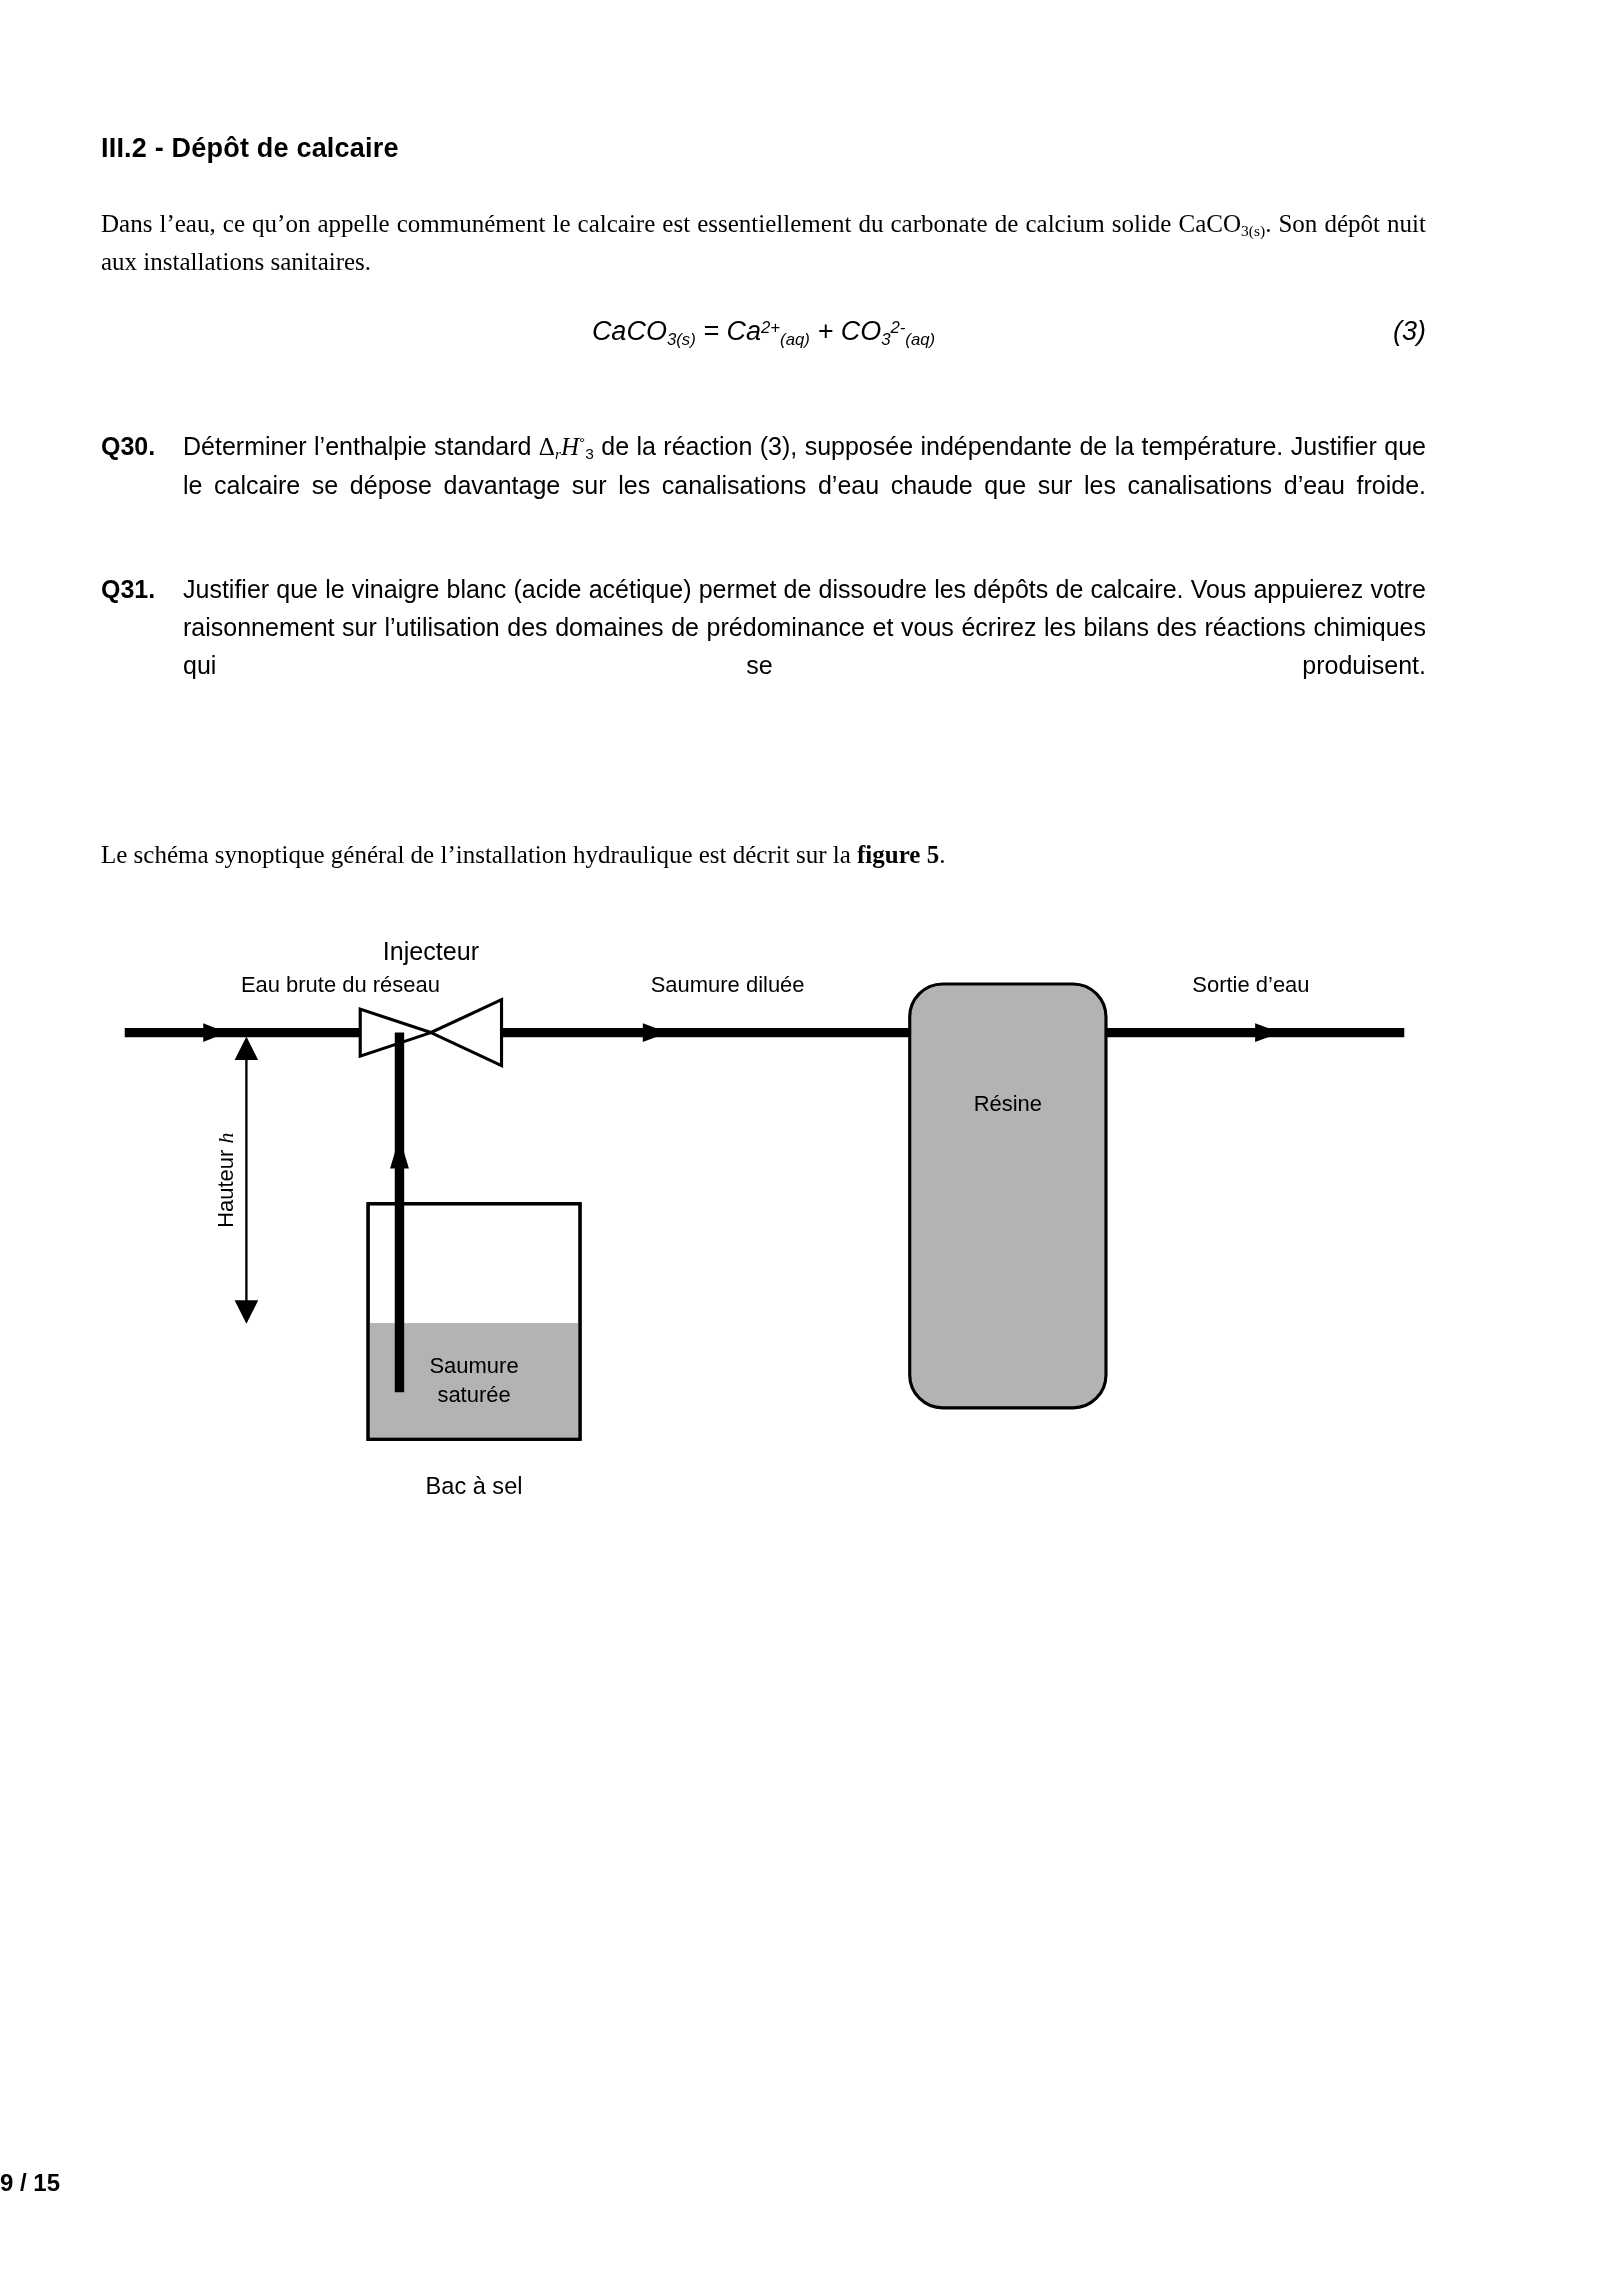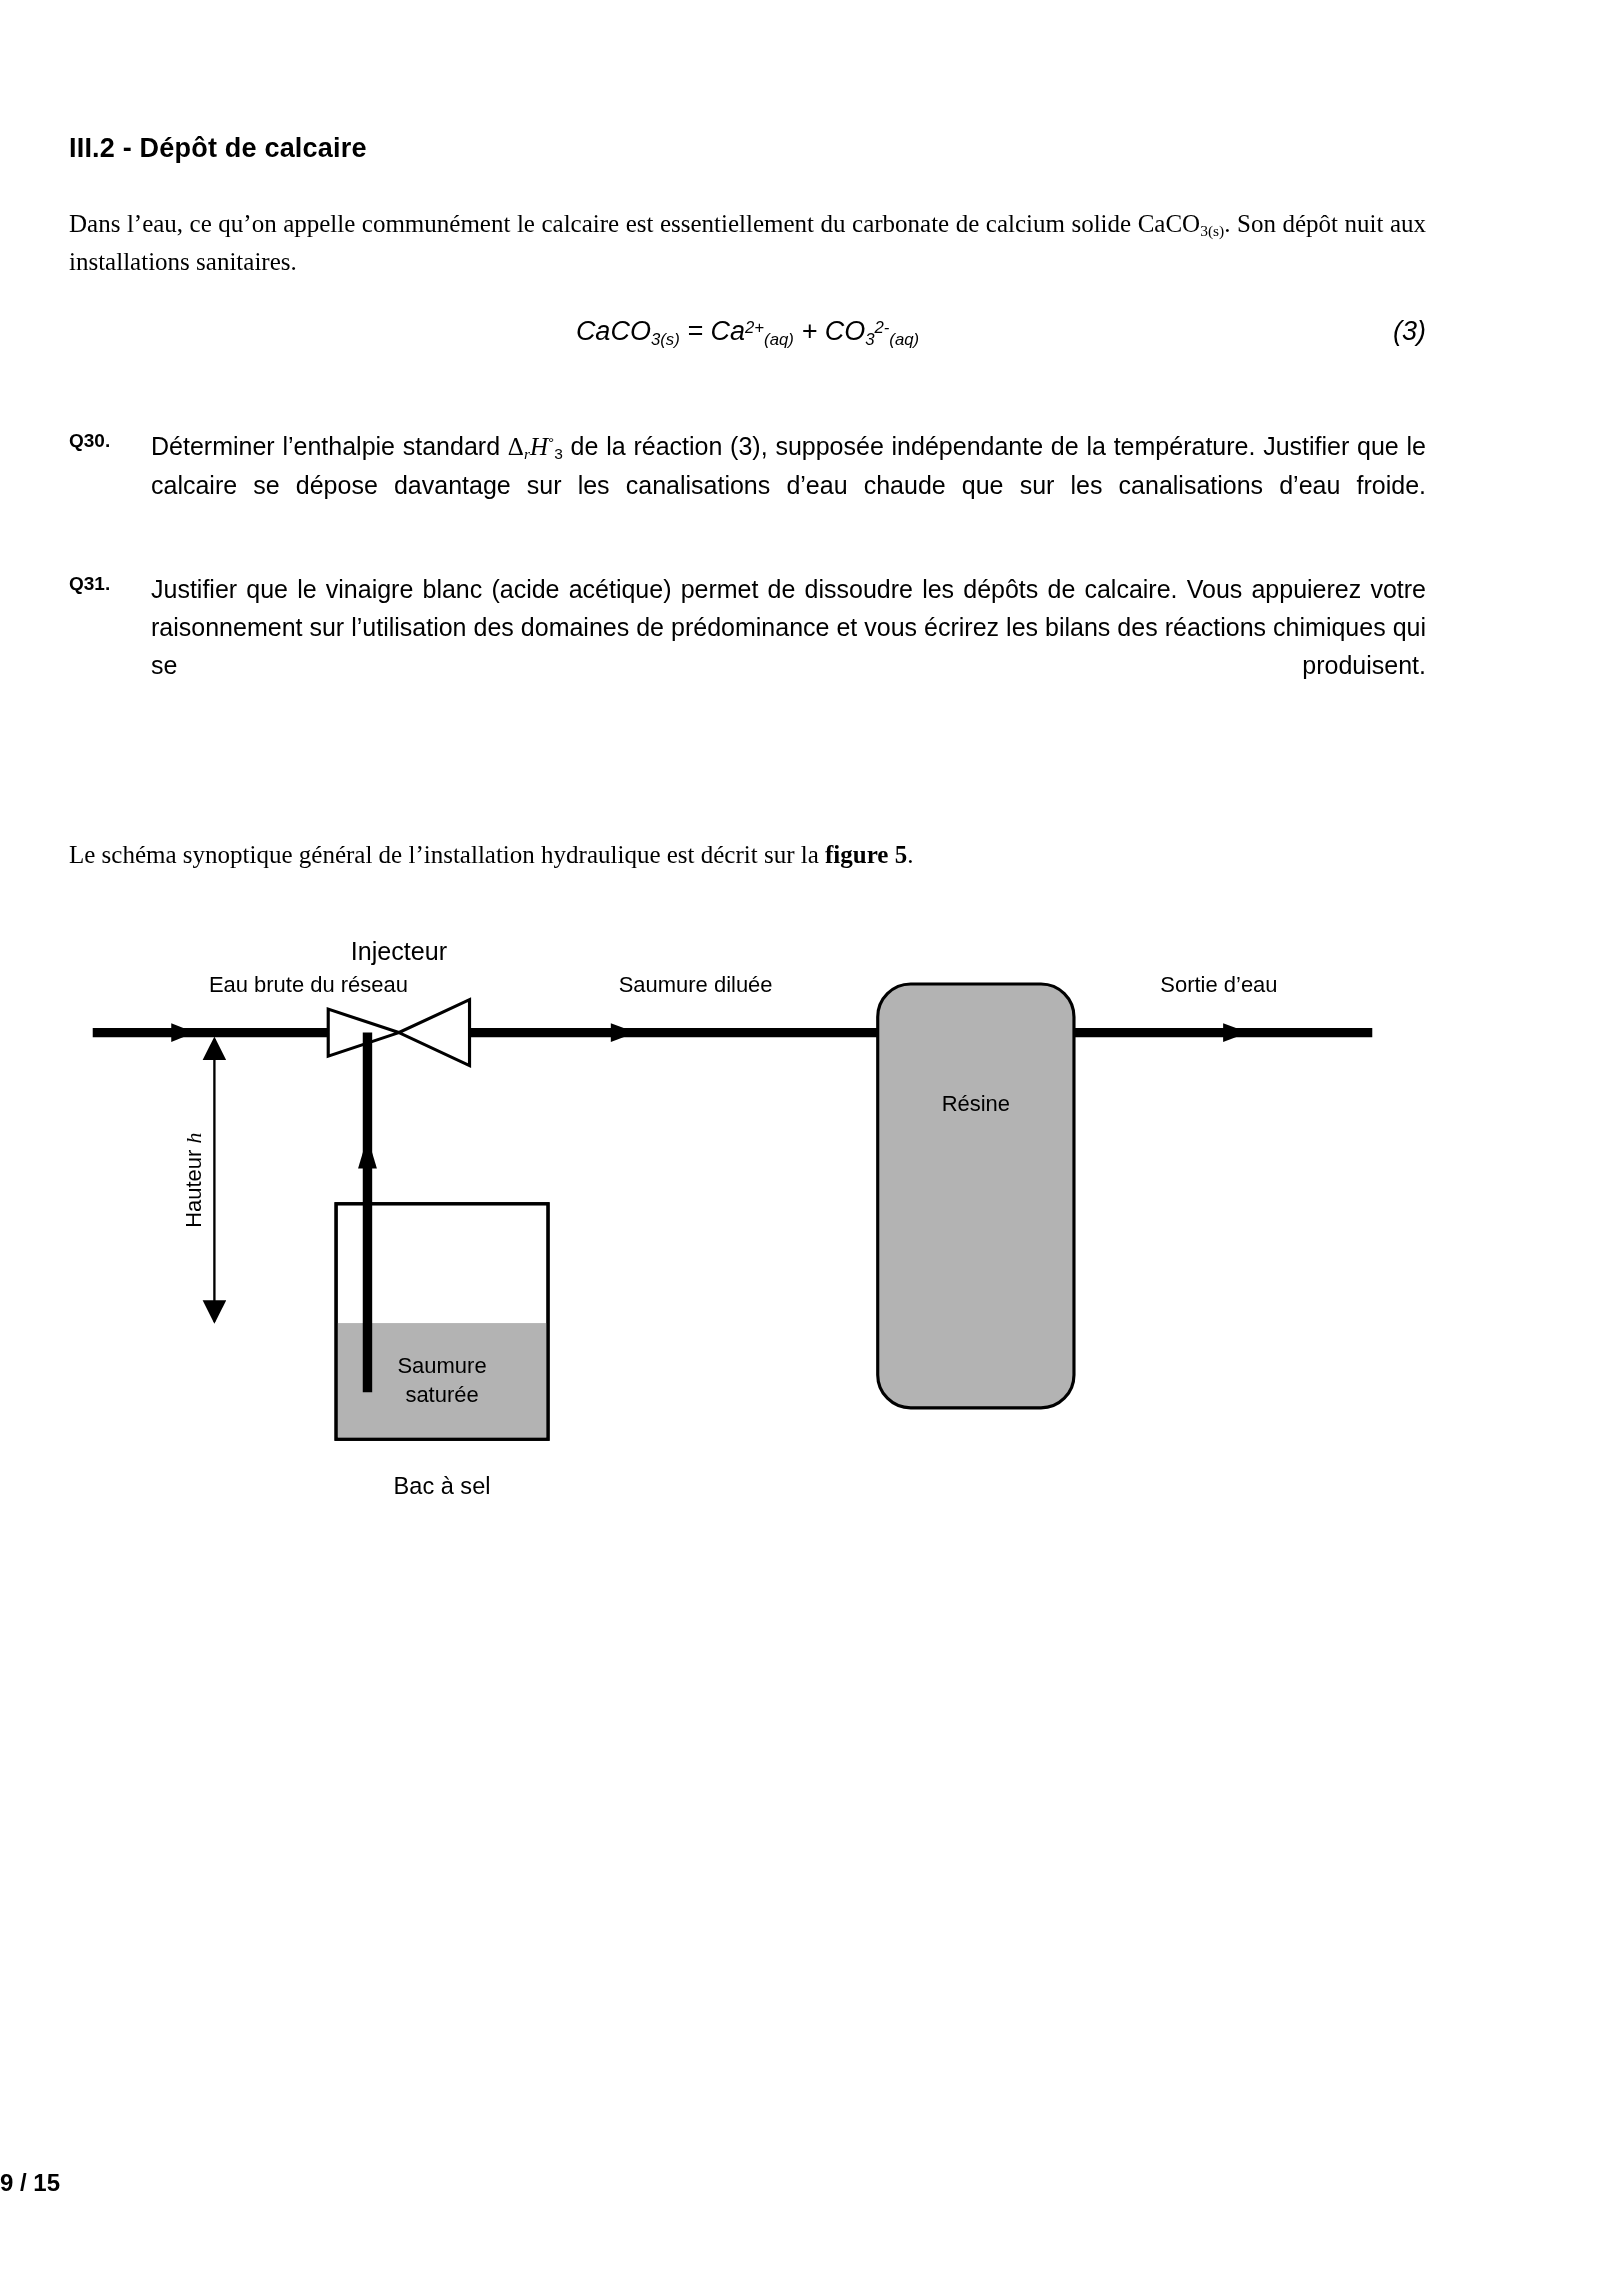--- a/index.html
+++ b/index.html
@@ -14,21 +14,21 @@
     color: #000000;
     position: relative;
     overflow: hidden;
   }
   .page {
     position: absolute;
     top: 0; left: 0;
     width: 1579px;
     height: 2295px;
     box-sizing: border-box;
-    padding: 133px 153px 0 69px;
+    padding: 133px 153px 0 101px;
   }
   h2.section-title {
     font-size: 27px;
     font-weight: bold;
     margin: 0 0 41px 0;
     letter-spacing: 0.2px;
   }
   p.body-text {
     font-size: 25px;
     line-height: 1.52;
@@ -55,21 +55,21 @@
     top: 0;
   }
   sub { font-size: 0.62em; vertical-align: -0.28em; }
   sup { font-size: 0.62em; vertical-align: 0.44em; }
   .qrow {
     display: flex;
     margin-bottom: 28px;
   }
   .qlabel {
     font-weight: bold;
-    font-size: 19px;
+    font-size: 25px;
     width: 82px;
     flex: 0 0 82px;
     line-height: 1.52;
   }
   .qtext {
     font-size: 25px;
     line-height: 1.52;
     text-align: justify;
     text-justify: inter-word;
     flex: 1 1 auto;

